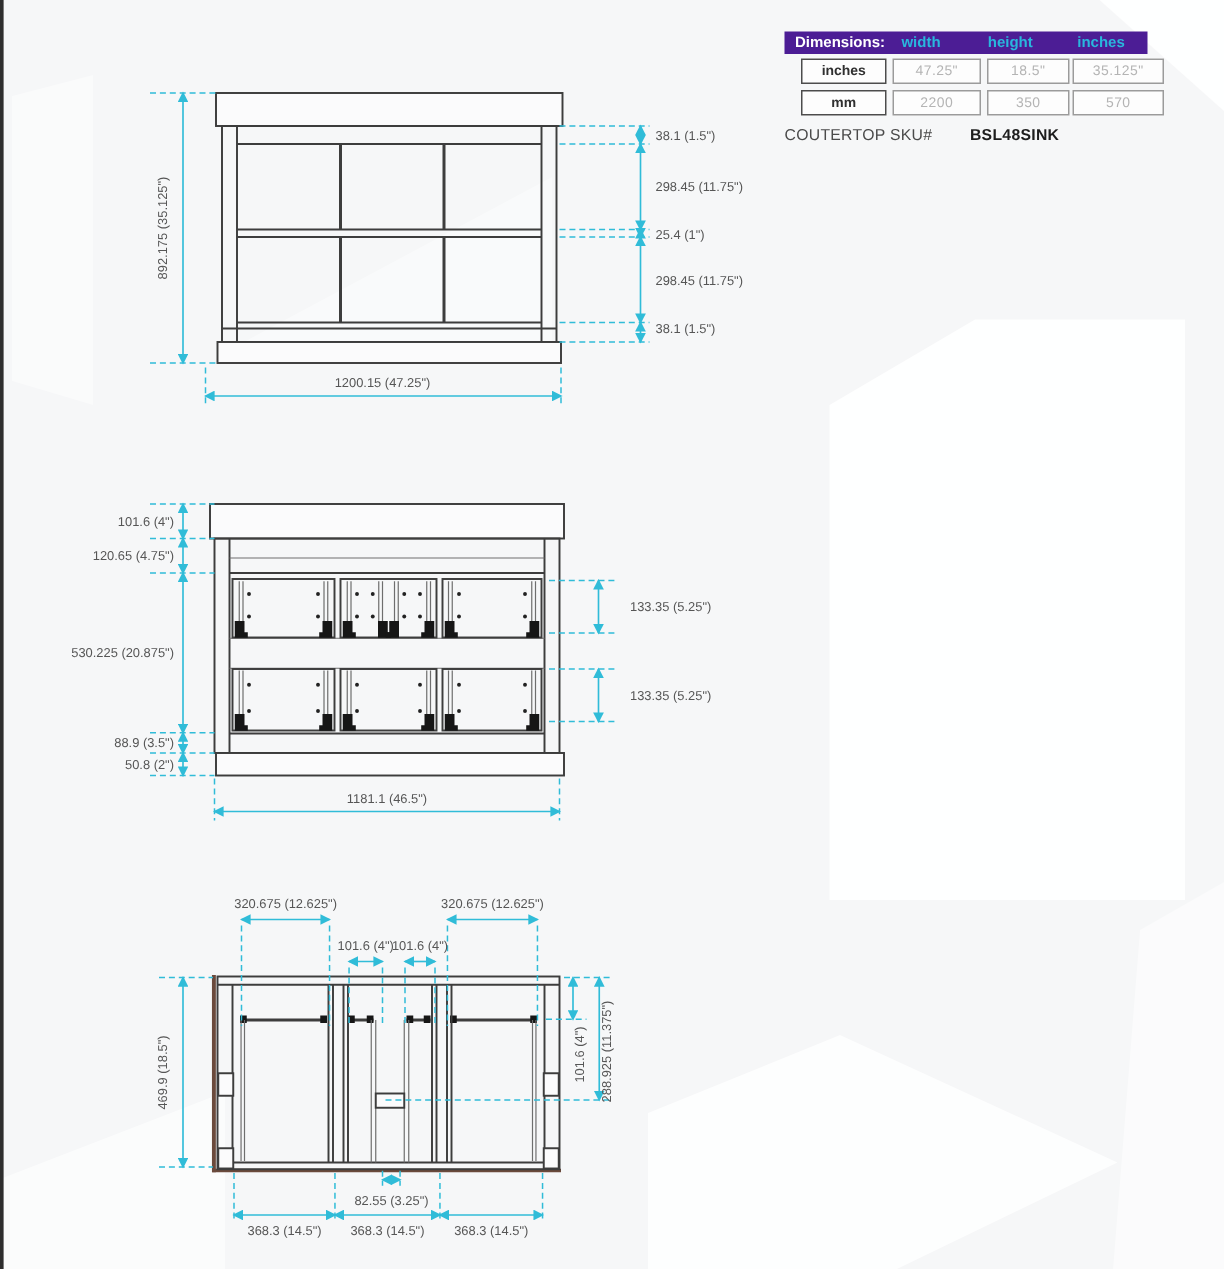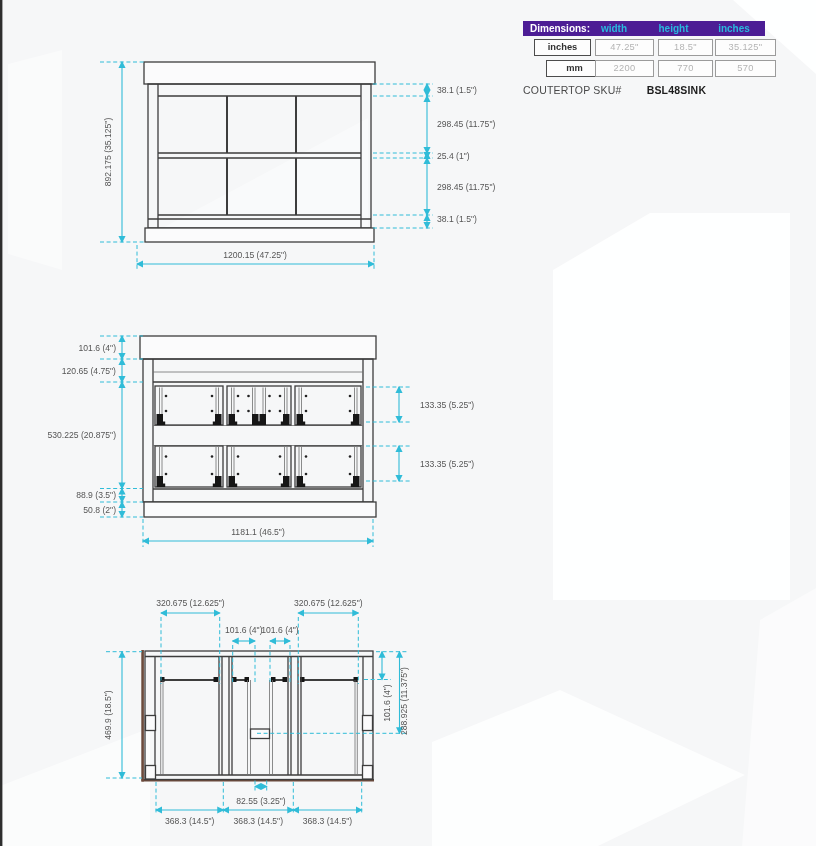--- a/index.html
+++ b/index.html
@@ -342,22 +342,22 @@
     <span class="dt-col" style="left:150.5px">height</span>
     <span class="dt-col" style="left:211px">inches</span>
   </div>
   <div>
     <span class="cell lbl" style="left:0;top:19px;width:57px">inches</span>
     <span class="cell val" style="left:61px;top:19px;width:59px">47.25"</span>
     <span class="cell val" style="left:124px;top:19px;width:55px">18.5"</span>
     <span class="cell val" style="left:181px;top:19px;width:61px">35.125"</span>
   </div>
   <div>
-    <span class="cell lbl" style="left:12px;top:40px;width:57px">mm</span>
+    <span class="cell lbl" style="left:0;top:40px;width:57px">mm</span>
     <span class="cell val" style="left:61px;top:40px;width:59px">2200</span>
-    <span class="cell val" style="left:124px;top:40px;width:55px">770</span>
+    <span class="cell val" style="left:124px;top:40px;width:55px">350</span>
     <span class="cell val" style="left:181px;top:40px;width:61px">570</span>
   </div>
 </div>
 
 <div class="sku-line"><span>COUTERTOP SKU# </span><b>BSL48SINK</b></div>
 
 </div>
 
 </body></html>

